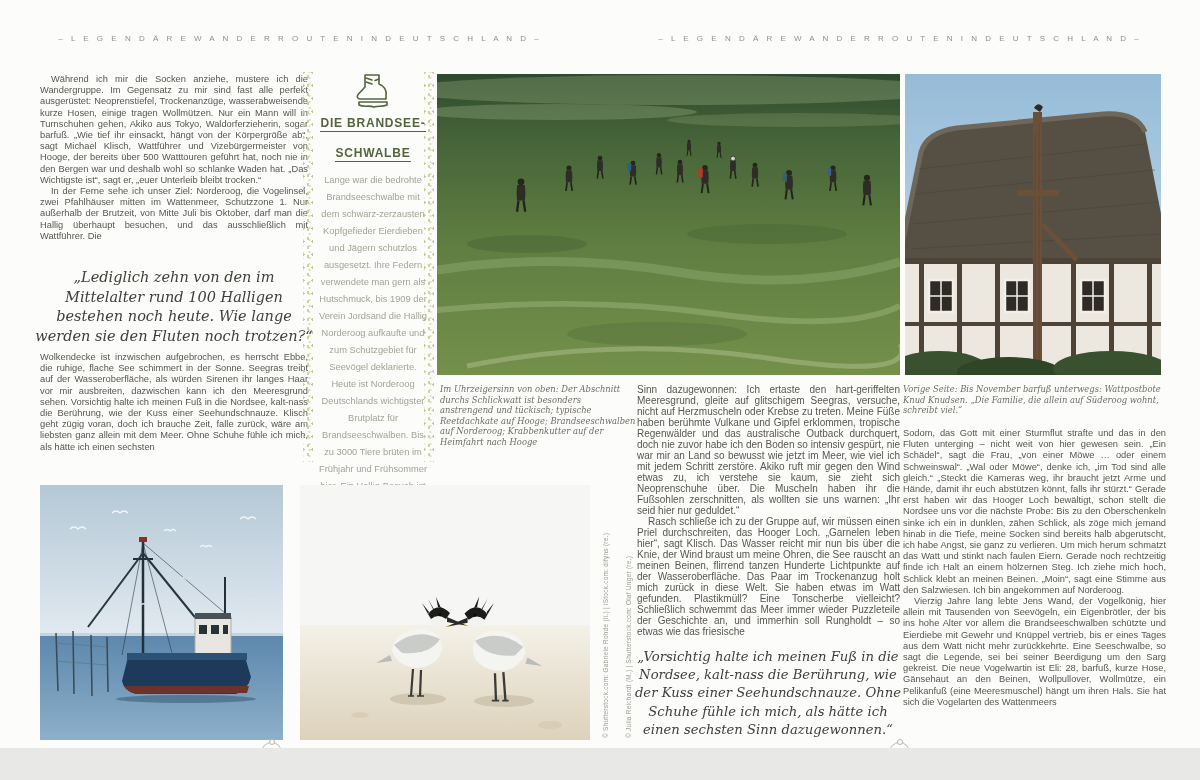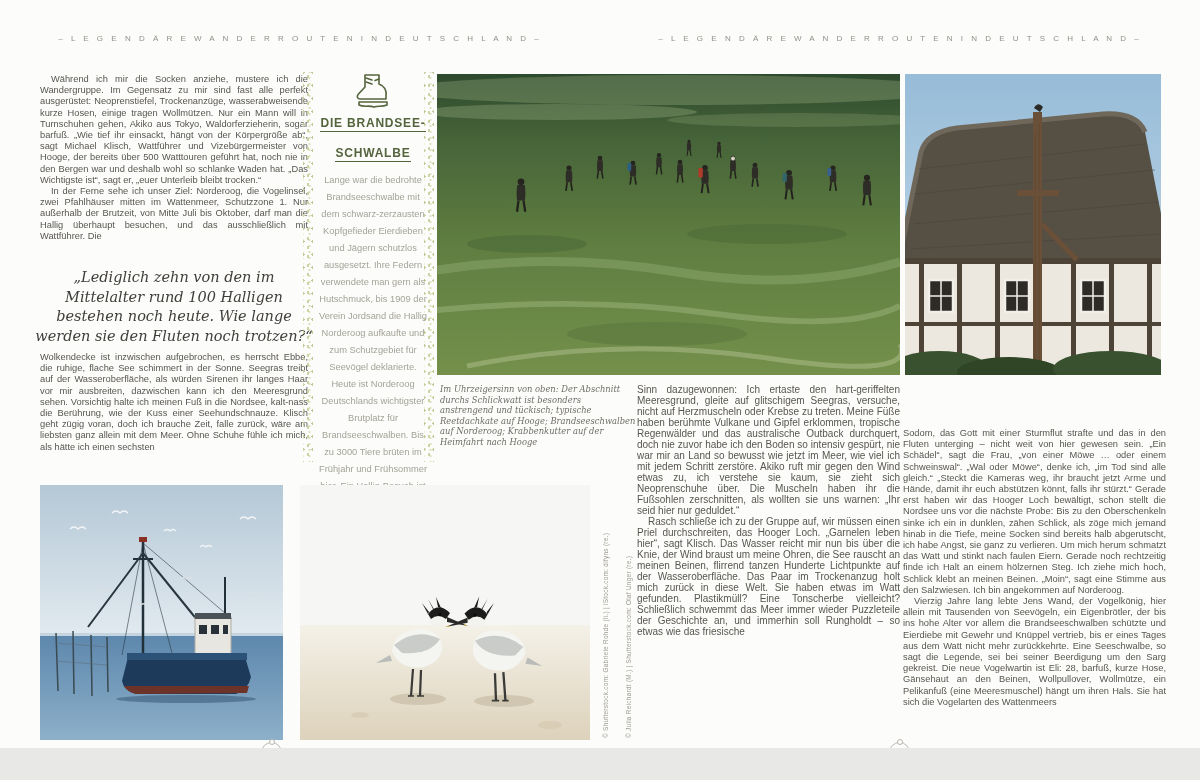--- a/index.html
+++ b/index.html
@@ -124,20 +124,21 @@
     </svg>
   </div>
 
   <div class="caption" style="left:440px;top:384px;width:196px;">Im Uhrzeigersinn von oben: Der Abschnitt durchs Schlickwatt ist besonders anstrengend und tückisch; typische Reetdachkate auf Hooge; Brandseeschwalben auf Norderoog; Krabbenkutter auf der Heimfahrt nach Hooge</div>
 
   <div class="body-col" style="left:637px;top:384px;width:263px;font-size:10px;line-height:11px;">
     <p>Sinn dazugewonnen: Ich ertaste den hart-geriffelten Meeresgrund, gleite auf glitschigem Seegras, versuche, nicht auf Herzmuscheln oder Krebse zu treten. Meine Füße haben berühmte Vulkane und Gipfel erklommen, tropische Regenwälder und das australische Outback durchquert, doch nie zuvor habe ich den Boden so intensiv gespürt, nie war mir an Land so bewusst wie jetzt im Meer, wie viel ich mit jedem Schritt zerstöre. Akiko ruft mir gegen den Wind etwas zu, ich verstehe sie kaum, sie zieht sich Neoprenschuhe über. Die Muscheln haben ihr die Fußsohlen zerschnitten, als wollten sie uns warnen: „Ihr seid hier nur geduldet.“</p>
     <p class="indent">Rasch schließe ich zu der Gruppe auf, wir müssen einen Priel durchschreiten, das Hooger Loch. „Garnelen leben hier“, sagt Klisch. Das Wasser reicht mir nun bis über die Knie, der Wind braust um meine Ohren, die See rauscht an meinen Beinen, flirrend tanzen Hunderte Lichtpunkte auf der Wasseroberfläche. Das Paar im Trockenanzug holt mich zurück in diese Welt. Sie haben etwas im Watt gefunden. Plastikmüll? Eine Tonscherbe vielleicht? Schließlich schwemmt das Meer immer wieder Puzzleteile der Geschichte an, und immerhin soll Rungholdt – so etwas wie das friesische</p>
   </div>
 
+  <div class="pullquote pq2" style="left:631px;top:648px;width:274px;">„Vorsichtig halte ich meinen Fuß in die Nordsee, kalt-nass die Berührung, wie der Kuss einer Seehundschnauze. Ohne Schuhe fühle ich mich, als hätte ich einen sechsten Sinn dazugewonnen.“</div>
 
   <div class="photo" style="left:905px;top:74px;width:256px;height:301px;">
     <svg width="256" height="301" viewBox="0 0 256 301" preserveAspectRatio="none">
       <defs>
         <linearGradient id="gSky" x1="0" y1="0" x2="0" y2="1">
           <stop offset="0" stop-color="#97bcd8"></stop>
             <stop offset="1" stop-color="#cadeec"></stop>
         </linearGradient>
       </defs>
       <rect width="256" height="301" fill="url(#gSky)"></rect>
@@ -172,20 +173,21 @@
       <path d="M130,60 L130,290 M134,50 L134,295" stroke="#57422d" stroke-width="0.8" opacity="0.7"></path>
       <rect x="112" y="116" width="42" height="6" fill="#6a5038"></rect>
       <path d="M137,150 L172,186" stroke="#6a5038" stroke-width="5"></path>
       <path d="M129,34 q4,-7 9,-1 l-3,5 z" fill="#2b2a26"></path>
       <ellipse cx="34" cy="294" rx="48" ry="17" fill="#39512e"></ellipse>
       <ellipse cx="104" cy="298" rx="52" ry="15" fill="#2f4526"></ellipse>
       <ellipse cx="206" cy="295" rx="58" ry="18" fill="#39512e"></ellipse>
     </svg>
   </div>
 
+  <div class="caption" style="left:903px;top:384px;width:263px;">Vorige Seite: Bis November barfuß unterwegs: Wattpostbote Knud Knudsen. „Die Familie, die allein auf Süderoog wohnt, schreibt viel.“</div>
 
   <div class="body-col" style="left:903px;top:428px;width:263px;">
     <p>Sodom, das Gott mit einer Sturmflut strafte und das in den Fluten unterging – nicht weit von hier gewesen sein. „Ein Schädel“, sagt die Frau, „von einer Möwe … oder einem Schweinswal“. „Wal oder Möwe“, denke ich, „im Tod sind alle gleich.“ „Steckt die Kameras weg, ihr braucht jetzt Arme und Hände, damit ihr euch abstützen könnt, falls ihr stürzt.“ Gerade erst haben wir das Hooger Loch bewältigt, schon stellt die Nordsee uns vor die nächste Probe: Bis zu den Oberschenkeln sinke ich ein in dunklen, zähen Schlick, als zöge mich jemand hinab in die Tiefe, meine Socken sind bereits halb abgerutscht, ich habe Angst, sie ganz zu verlieren. Um mich herum schmatzt das Watt und stinkt nach faulen Eiern. Gerade noch rechtzeitig finde ich Halt an einem hölzernen Steg. Ich ziehe mich hoch, Schlick klebt an meinen Beinen. „Moin“, sagt eine Stimme aus den Salzwiesen. Ich bin angekommen auf Norderoog.</p>
     <p class="indent">Vierzig Jahre lang lebte Jens Wand, der Vogelkönig, hier allein mit Tausenden von Seevögeln, ein Eigenbrötler, der bis ins hohe Alter vor allem die Brandseeschwalben schützte und Eierdiebe mit Gewehr und Knüppel vertrieb, bis er eines Tages aus dem Watt nicht mehr zurückkehrte. Eine Seeschwalbe, so sagt die Legende, sei bei seiner Beerdigung um den Sarg gekreist. Die neue Vogelwartin ist Eli: 28, barfuß, kurze Hose, Gänsehaut an den Beinen, Wollpullover, Wollmütze, ein Pelikanfuß (eine Meeresmuschel) hängt um ihren Hals. Sie hat sich die Vogelarten des Wattenmeers</p>
   </div>
 
   <div class="photo" style="left:40px;top:485px;width:243px;height:255px;">
     <svg width="243" height="255" viewBox="0 0 243 255" preserveAspectRatio="none">
       <defs>
         <linearGradient id="gSky2" x1="0" y1="0" x2="0" y2="1">

